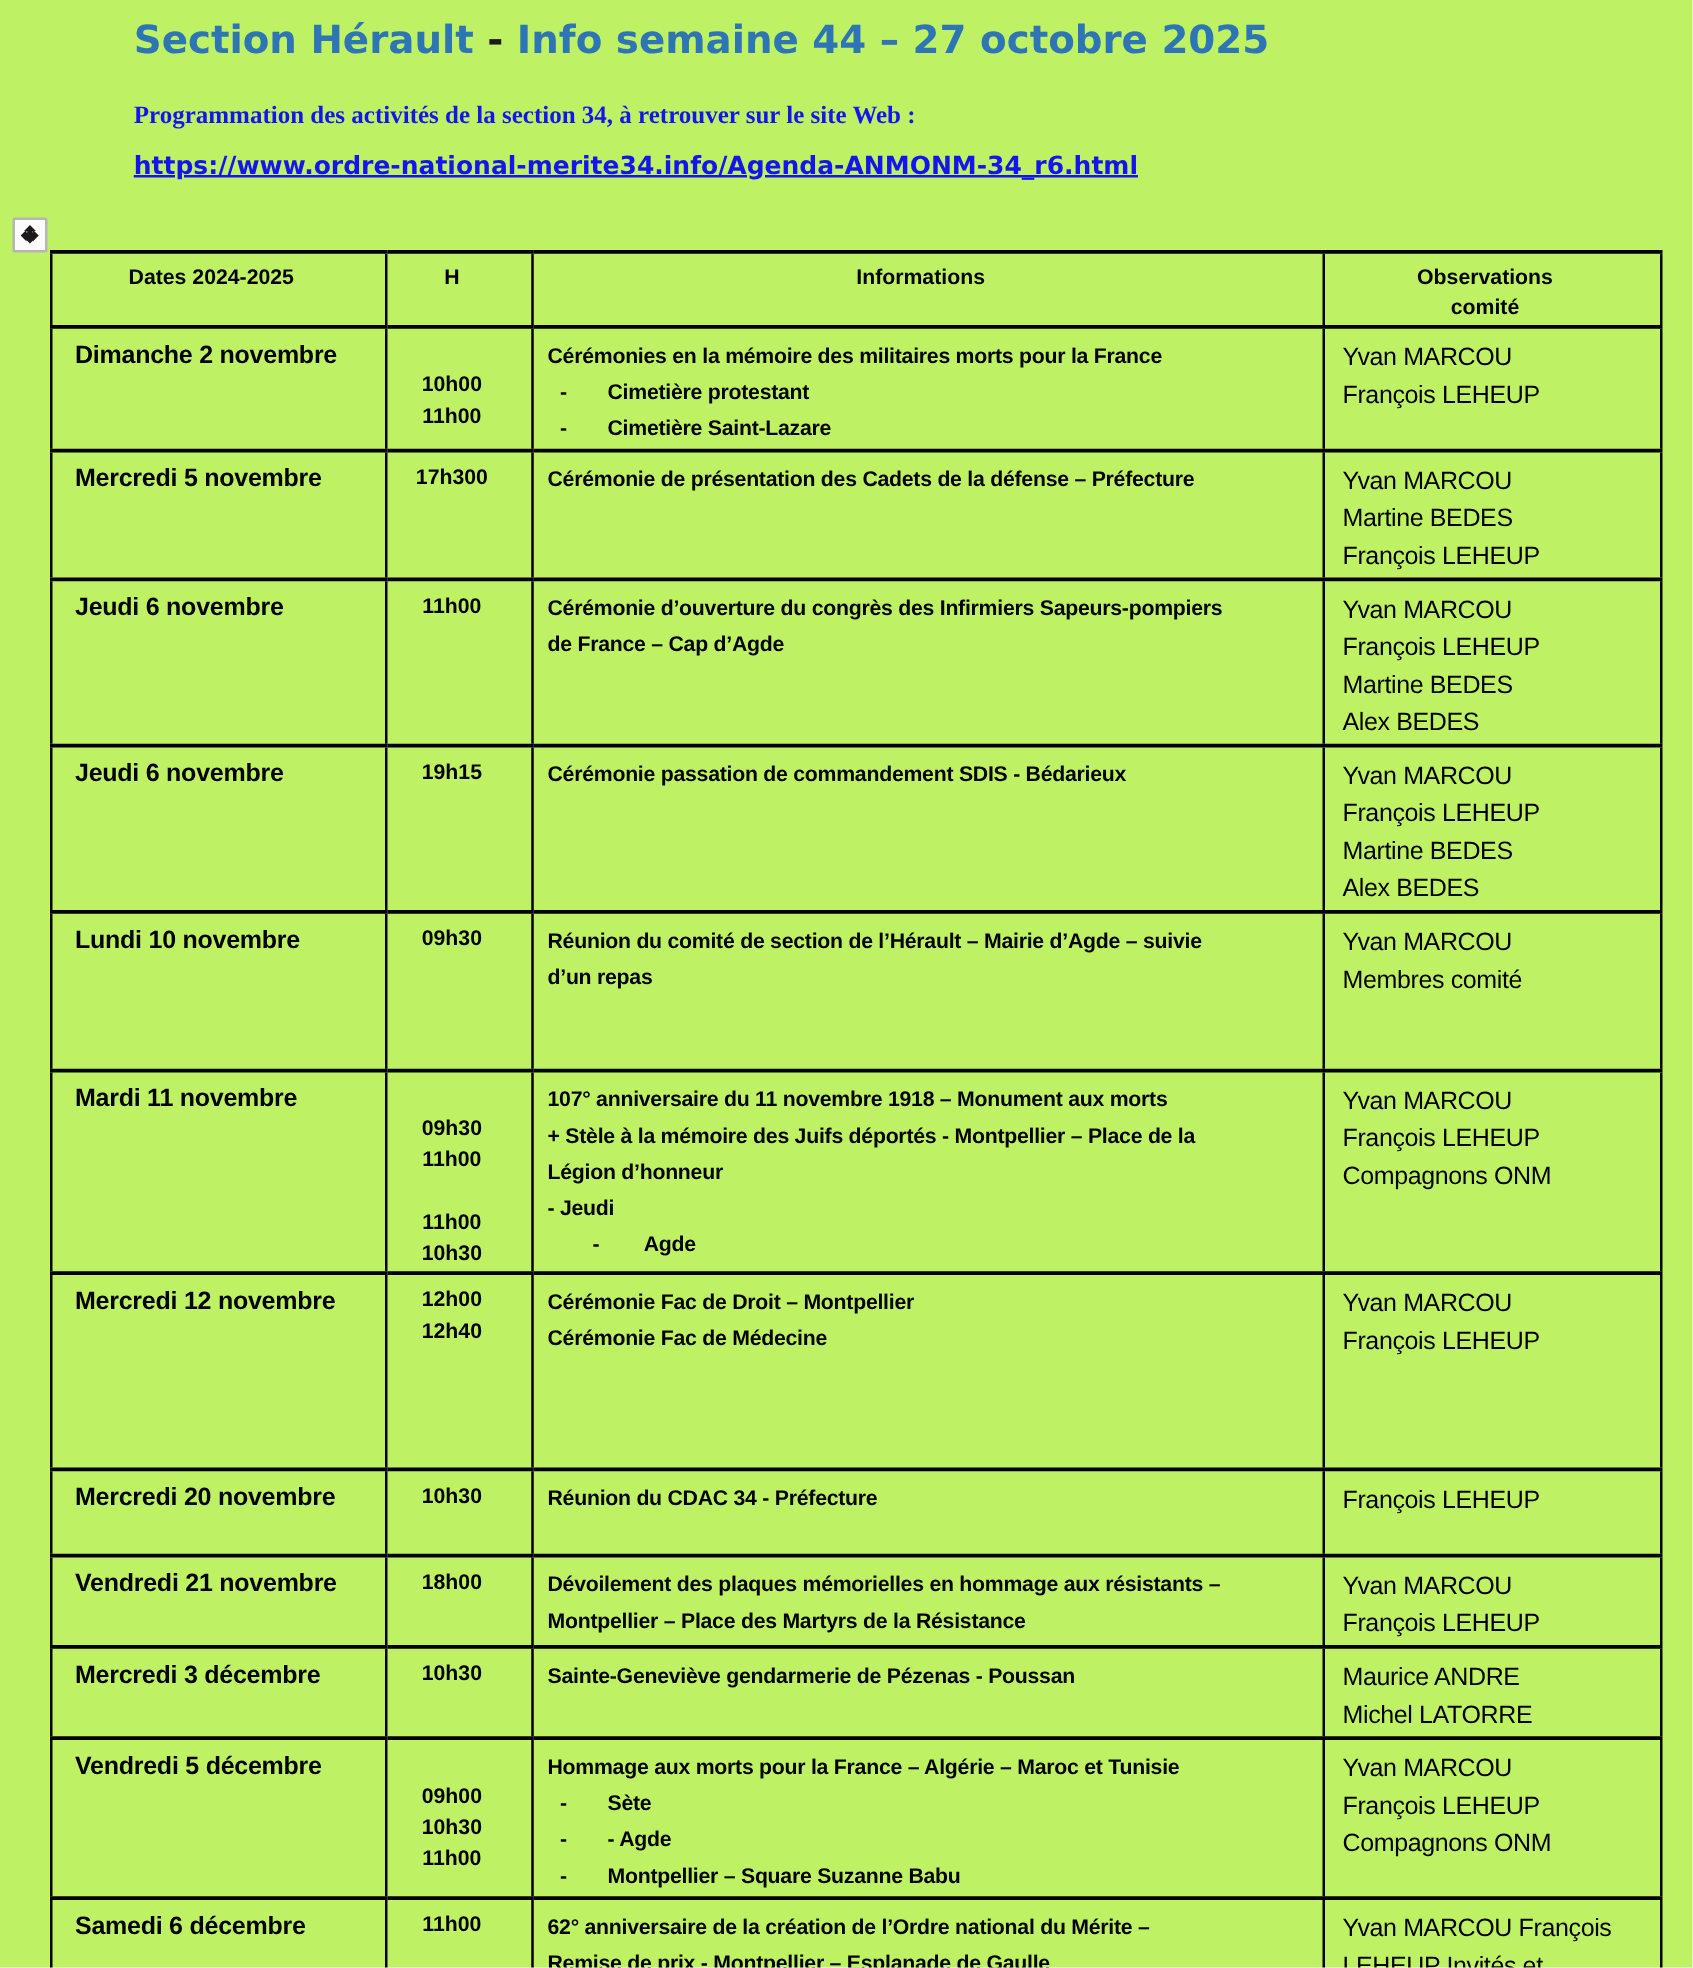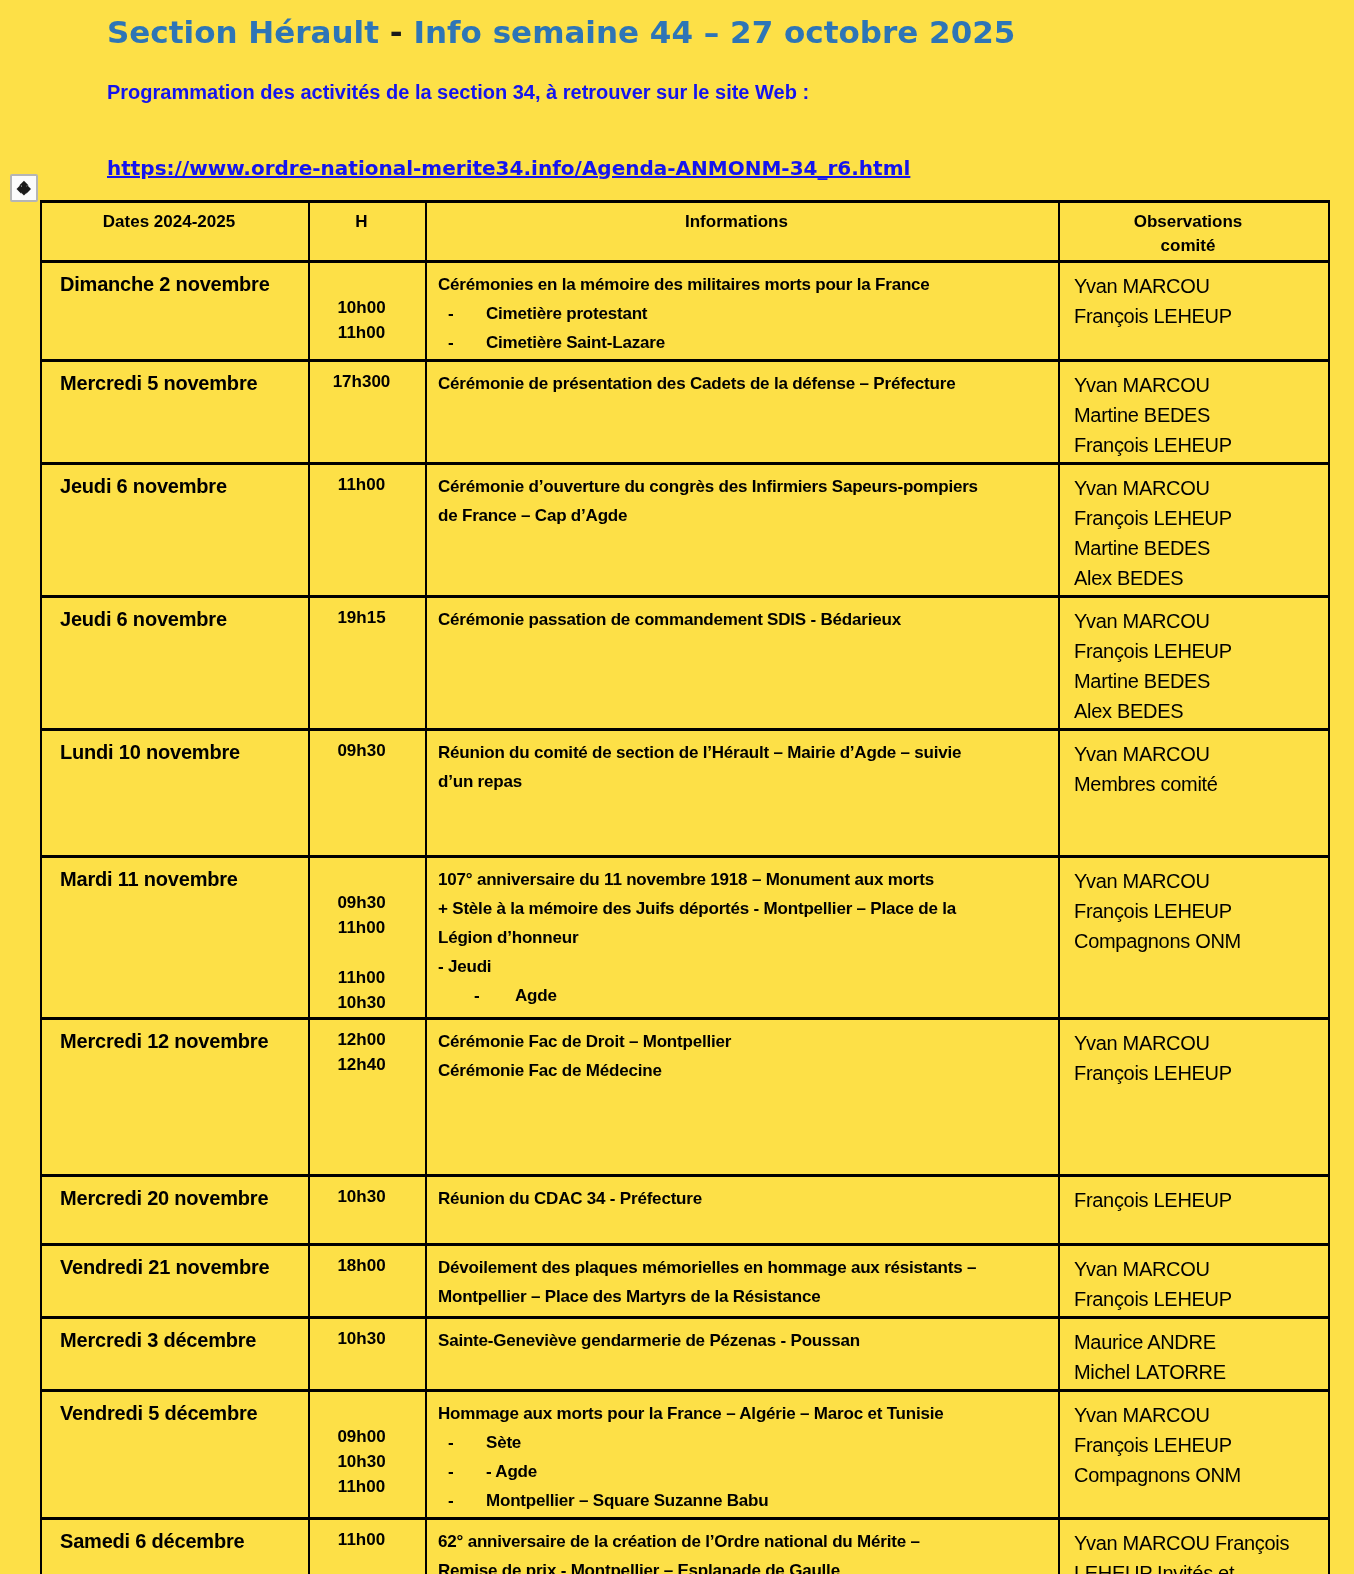--- a/index.html
+++ b/index.html
@@ -3,44 +3,44 @@
 <meta charset="utf-8">
 <style>
   * { margin: 0; padding: 0; box-sizing: border-box; }
   html, body {
     width: 1354px; height: 1574px;
     overflow: hidden;
     background: #ffffff;
     font-family: "Liberation Sans", sans-serif;
     color: #000;
   }
-  .page { position: relative; width: 1354px; height: 1574px; background: #fde047; }
+  .page { position: relative; width: 1354px; height: 1574px; background: #bef264; }
 
   
   .doc-header { position: absolute; left: 107px; top: 14px; width: 1200px; }
   h1.title {
     font-family: "DejaVu Sans", sans-serif;
     font-weight: bold;
     font-size: 31px;
     color: #2E75B6;
     letter-spacing: 0;
     white-space: nowrap;
   }
   h1.title .sep { color: #1a1a1a; white-space: pre; }
   p.subtitle {
     margin-top: 31px;
-    font-family: Liberation Sans, sans-serif;
+    font-family: Liberation Serif, serif;
     font-weight: bold;
     font-size: 20px;
     color: #1414EE;
     white-space: nowrap;
   }
   a.doc-link {
     display: inline-block;
-    margin-top: 52px;
+    margin-top: 16px;
     font-family: "DejaVu Sans", sans-serif;
     font-weight: bold;
     font-size: 20px;
     color: #1414EE;
     text-decoration: underline;
     text-decoration-thickness: 2px;
     white-space: nowrap;
     cursor: pointer;
   }
 

